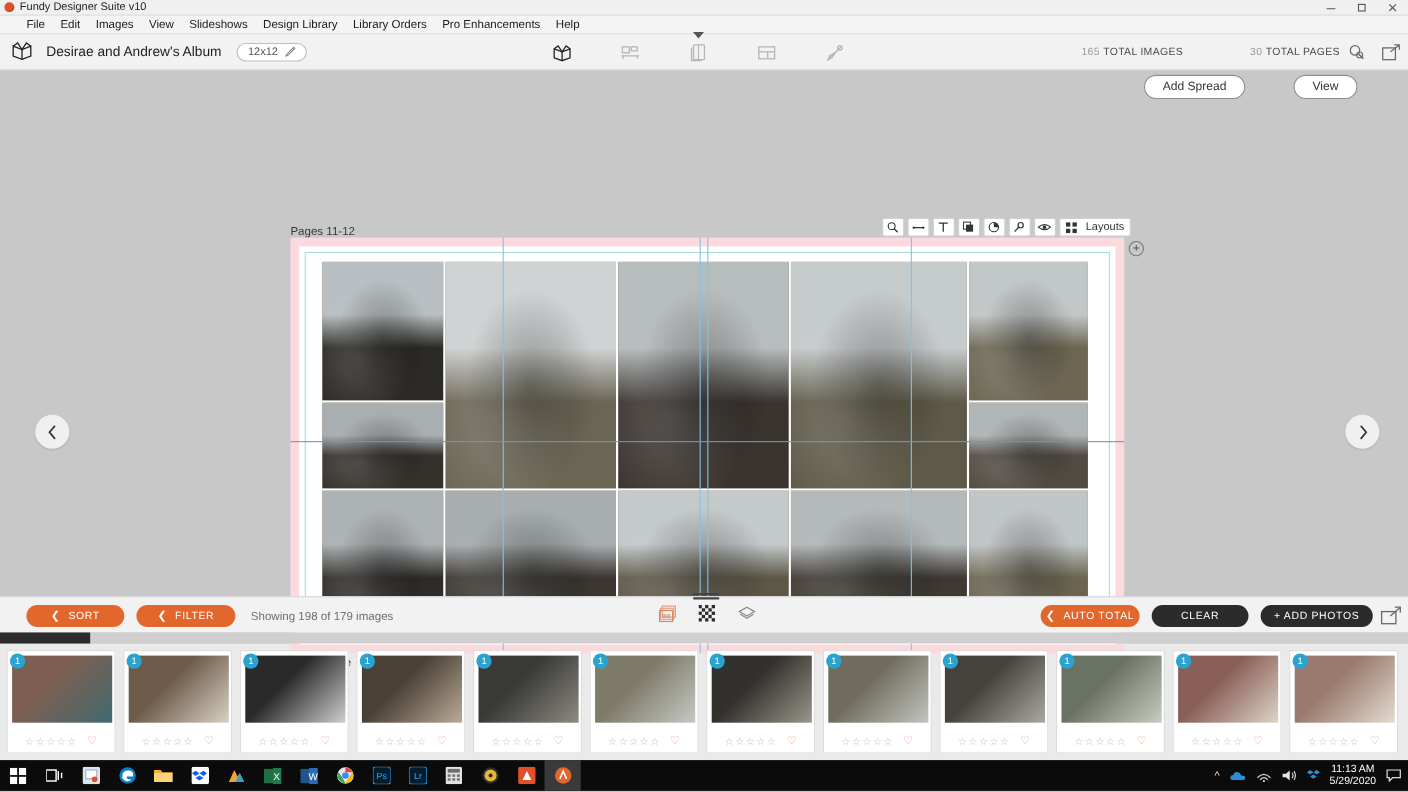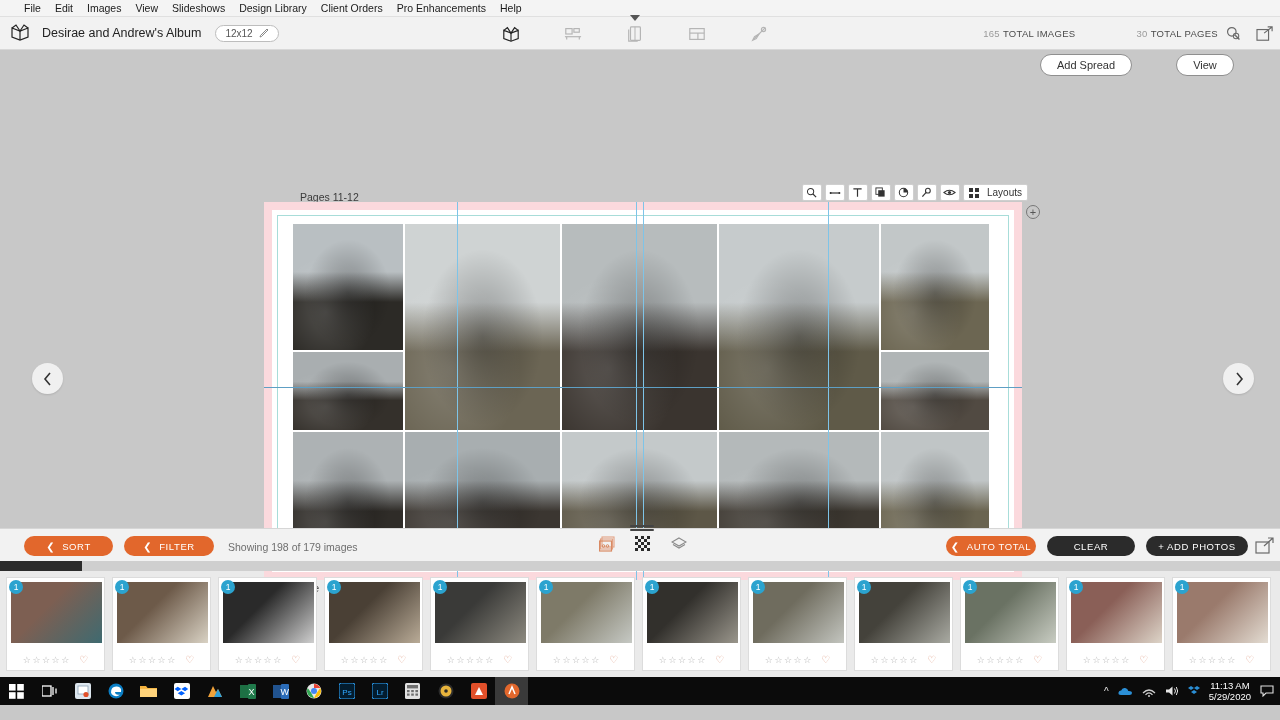--- a/index.html
+++ b/index.html
@@ -58,21 +58,21 @@
   .pill-btn {
     position:absolute; top:4px; height:22px; border:1px solid #8f8f8f; border-radius:11px;
     background:#fff; display:flex;align-items:center;justify-content:center;
     font-size:11px; color:#333; cursor:pointer;
   }
   .pill-add { right:148px; width:92px;}
   .pill-view { right:46px; width:58px;}
 
   
   .work { position:relative; height:448px; background:#c8c8c8; }
-  .pagelabel { position:absolute; left:264px; top:111px; font-size:10.5px; color:#3a3a3a;margin-left:36px; }
+  .pagelabel { position:absolute; left:264px; top:111px; font-size:10.5px; color:#3a3a3a; }
 
   .spread-tools {
     position:absolute; right:252px; top:104px; display:flex; gap:3px; align-items:center;
   }
   .sbtn { width:20px;height:17px;background:#fff;border:1px solid #cfcfcf;border-radius:2px;
           display:flex;align-items:center;justify-content:center; cursor:pointer;}
   .sbtn.layouts { width:auto; padding:0 5px; gap:8px; font-size:10px;color:#333;}
 
   .canvas-wrap { position:absolute; left:264px; top:122px; width:758px; height:378px; }
   .bleed { position:absolute; inset:0; background:#fbd9dd; }
@@ -151,29 +151,51 @@
   .tb-item.active { background:#3a3a3a; }
   .tray { position:absolute; right:0; top:0; height:28px; display:flex; align-items:center; gap:9px; padding-right:6px;}
   .tray .t { color:#e6e6e6; font-size:10px; display:flex;align-items:center;}
   .clock { color:#fff; font-size:9.5px; text-align:center; line-height:11px; }
 </style>
 </head>
 <body>
 
 <div class="app">
 
+  <div class="titlebar">
+    <div class="tb-logo"></div>
+    <div class="tb-title">Fundy Designer Suite v10</div>
+    <div class="winbtns">
+      <div class="winbtn">
+        <svg width="10" height="10">
+            <line x1="1" y1="6" x2="9" y2="6" stroke="#555" stroke-width="1"></line>
+          </svg>
+      </div>
+      <div class="winbtn">
+        <svg width="10" height="10">
+            <rect x="2" y="2" width="6" height="6" fill="none" stroke="#555" stroke-width="1"></rect>
+          </svg>
+      </div>
+      <div class="winbtn close">
+        <svg width="10" height="10">
+            <line x1="2" y1="2" x2="8" y2="8" stroke="#555" stroke-width="1"></line>
+            <line x1="8" y1="2" x2="2" y2="8" stroke="#555" stroke-width="1"></line>
+          </svg>
+      </div>
+    </div>
+  </div>
 
   <div class="menubar">
     <div class="mi">File</div>
     <div class="mi">Edit</div>
     <div class="mi">Images</div>
     <div class="mi">View</div>
     <div class="mi">Slideshows</div>
     <div class="mi">Design Library</div>
-    <div class="mi">Client Orders</div>
+    <div class="mi">Library Orders</div>
     <div class="mi">Pro Enhancements</div>
     <div class="mi">Help</div>
   </div>
 
   <div class="apptoolbar">
     <div class="album-icon">
       <svg width="20" height="20" viewBox="0 0 20 20">
         <path d="M2 5 L10 8 L18 5 L18 14 L10 17 L2 14 Z" fill="none" stroke="#222" stroke-width="1.2"></path>
         <path d="M10 8 L10 17" stroke="#222" stroke-width="1.2"></path>
         <path d="M2 5 L6 2 L10 8 L14 2 L18 5" fill="none" stroke="#222" stroke-width="1.2"></path>

